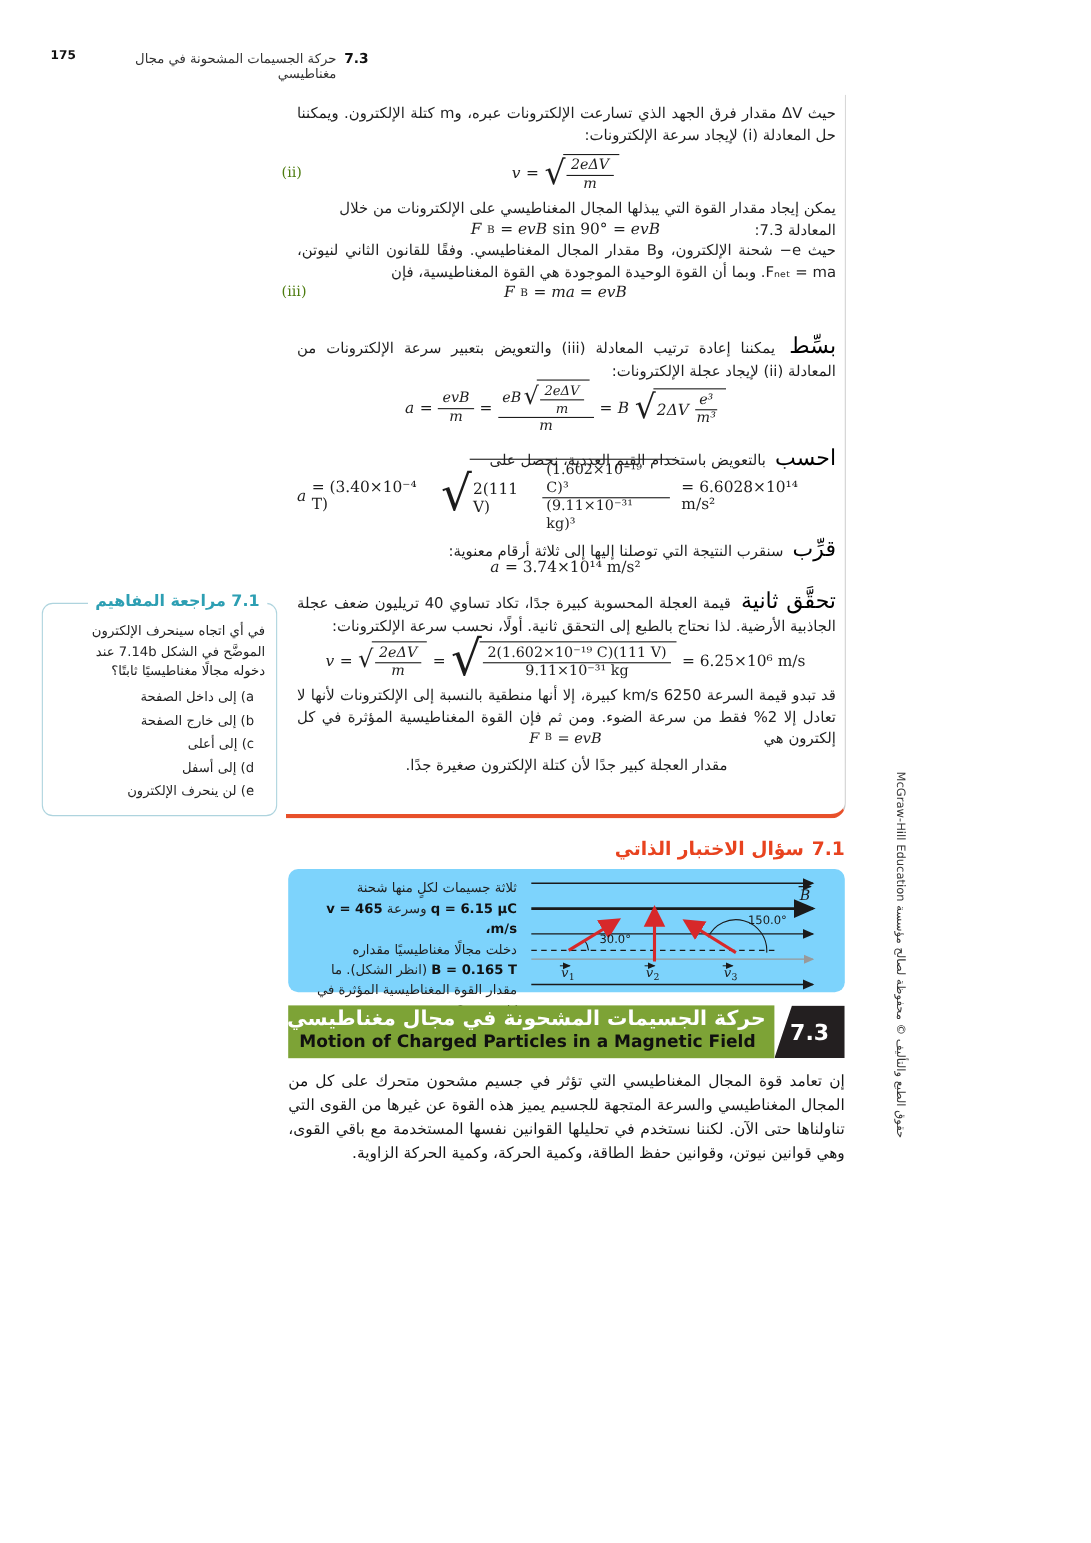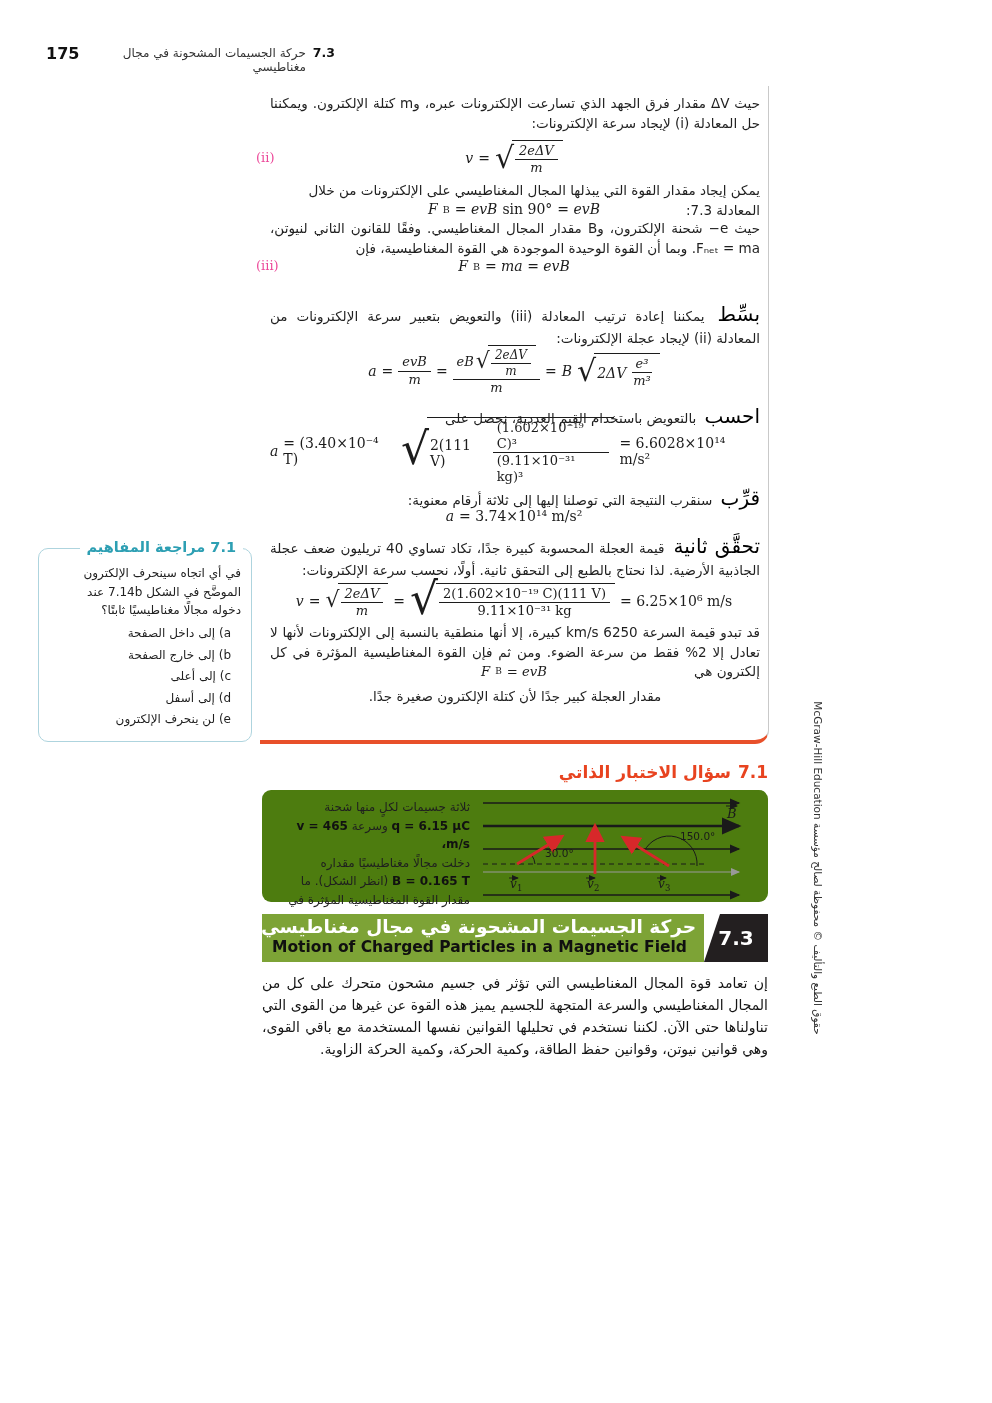--- a/index.html
+++ b/index.html
@@ -4,47 +4,47 @@
 <style>
   html,body{margin:0;padding:0;background:#fff;}
   .page{position:relative;width:992px;height:1403px;background:#ffffff;overflow:hidden;
         font-family:"DejaVu Sans",sans-serif;color:#222;}
   .abs{position:absolute;}
   .rtl{direction:rtl;}
   .just{text-align:justify;}
   .ar{font-size:13.5px;line-height:1.45;color:#1f1f1f;}
   .kw{color:#000000;font-weight:normal;font-size:20px;padding-left:4px;}
   
-  .pagenum{font-weight:bold;font-size:16px;color:#111;}
+  .pagenum{font-weight:bold;font-size:11px;color:#111;}
   .hdr-ref{display:flex;direction:rtl;gap:7px;font-size:12px;color:#333;align-items:baseline;}
   .hdr-ref .num{font-weight:bold;color:#111;font-size:12.5px;}
   
   .exbox{border-right:1.5px solid #c9c9c9;border-bottom:4.5px solid #e8502a;border-radius:0 0 14px 0;}
-  .eqlabel{font-family:"DejaVu Serif",serif;font-size:13px;color:#ec4899;}
+  .eqlabel{font-family:"DejaVu Serif",serif;font-size:13px;color:#4d7c0f;}
   .eq{display:flex;align-items:center;justify-content:center;direction:ltr;
       font-family:"DejaVu Serif",serif;color:#1c1c1c;font-size:14px;gap:5px;}
   .eq .it{font-style:italic;}
   .eq sub{font-size:0.68em;}
   .fr{display:inline-flex;flex-direction:column;align-items:center;line-height:1.25;font-size:13px;}
   .fr>.n{padding:0 4px;border-bottom:1.2px solid #1c1c1c;display:inline-flex;align-items:center;gap:2px;}
   .fr>.d{padding:0 4px;}
   .sq{display:inline-flex;align-items:center;}
   .sq>.r{line-height:0.9;transform:translateY(-4%);margin-right:-2px;font-weight:400;}
   .sq>.b{border-top:1.4px solid #1c1c1c;padding:2px 5px 0 3px;display:inline-flex;align-items:center;gap:3px;}
   .sq.small>.r{font-size:22px;}
   .sq.med>.r{font-size:30px;}
   .sq.tall>.r{font-size:44px;}
   
   .crbox{border:1.6px solid #aed4de;border-radius:10px;background:#fff;}
   .crtitle{display:flex;direction:rtl;gap:5px;background:#fff;font-weight:bold;font-size:14.5px;color:#2d9fb3;
            padding:0 7px;align-items:baseline;}
   .croption{font-size:12px;line-height:21.5px;color:#1f1f1f;}
   
   .sthead{display:flex;direction:rtl;gap:7px;font-weight:bold;font-size:17px;color:#e8431f;align-items:baseline;}
-  .stbox{background:#4d7c0f;border-radius:9px;}
+  .stbox{background:#7dd3fc;border-radius:9px;}
   .sttext{font-size:12px;line-height:1.55;color:#1f1f1f;}
   .sttext b{color:#111;}
   
   .secgreen{background:#7da336;}
   .secar{color:#fff;font-weight:bold;font-size:18.5px;line-height:1.1;}
   .secen{color:#101010;font-weight:bold;font-size:15.5px;font-family:"DejaVu Sans",sans-serif;}
   .secnum{background:#231f20;color:#fff;font-weight:bold;font-size:20px;display:flex;align-items:center;justify-content:center;
           clip-path:polygon(16px 0,100% 0,100% 100%,0 100%);}
   .copyright{font-size:10.5px;color:#333;white-space:nowrap;direction:rtl;}
 </style>

